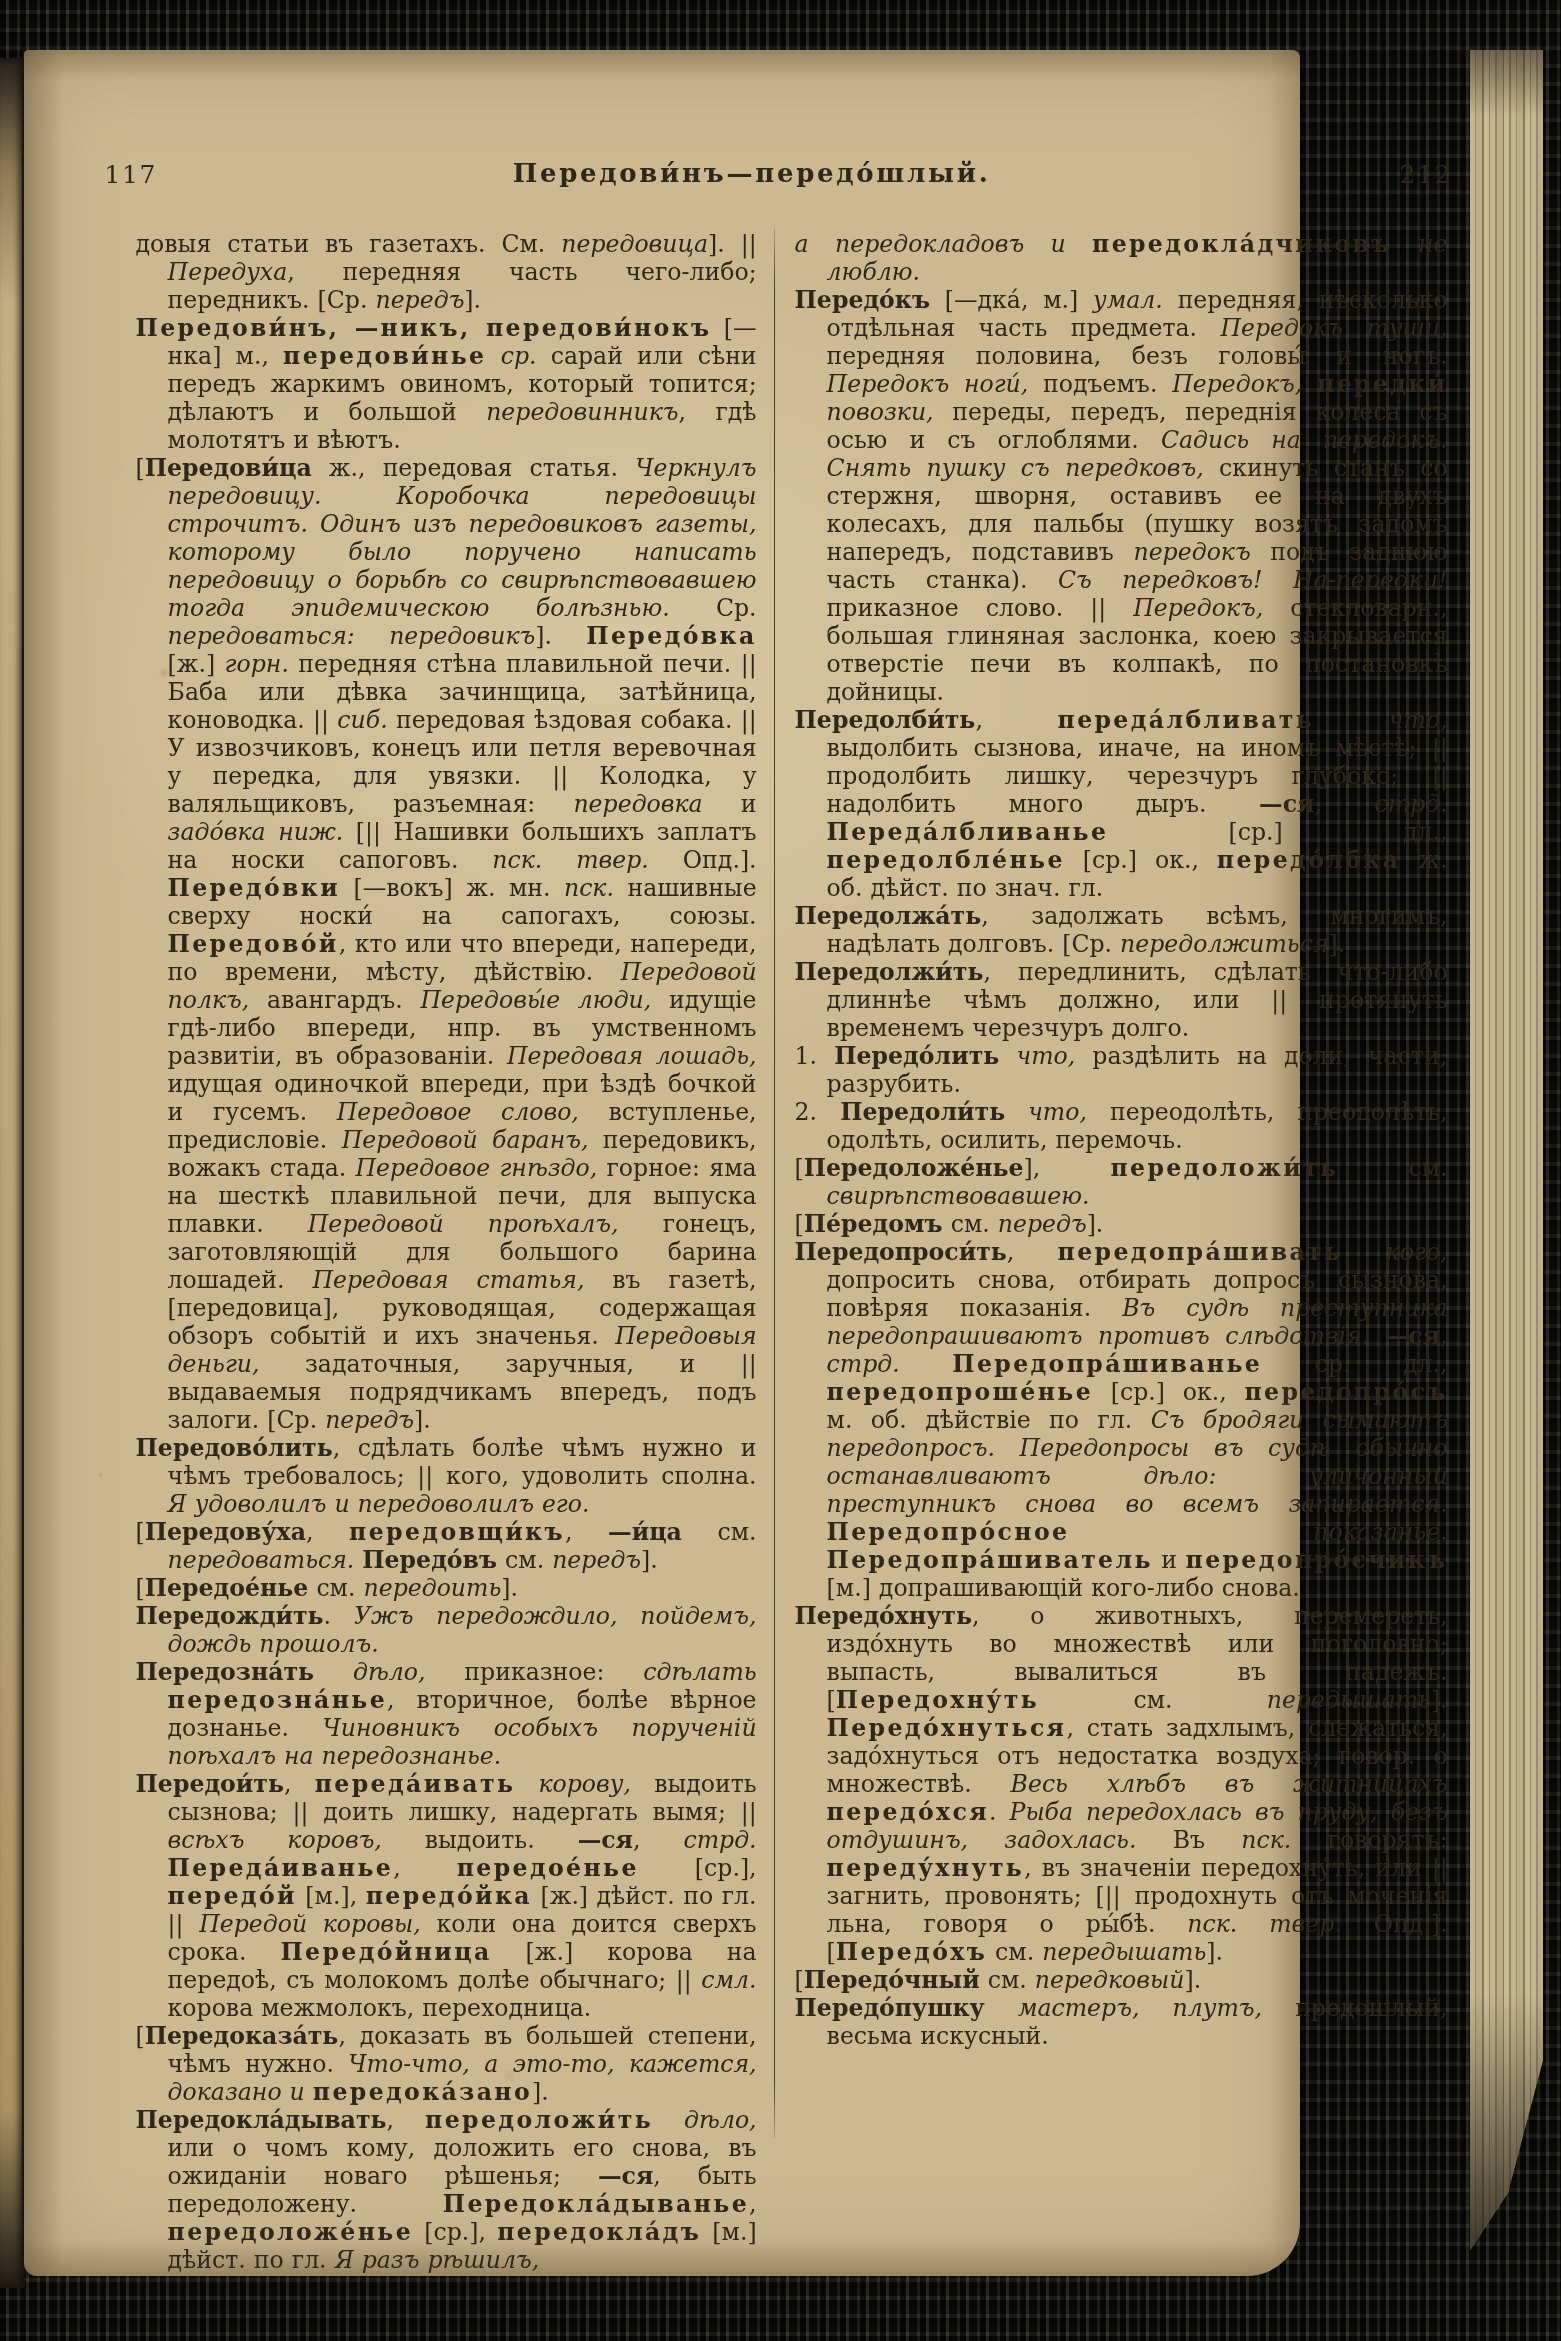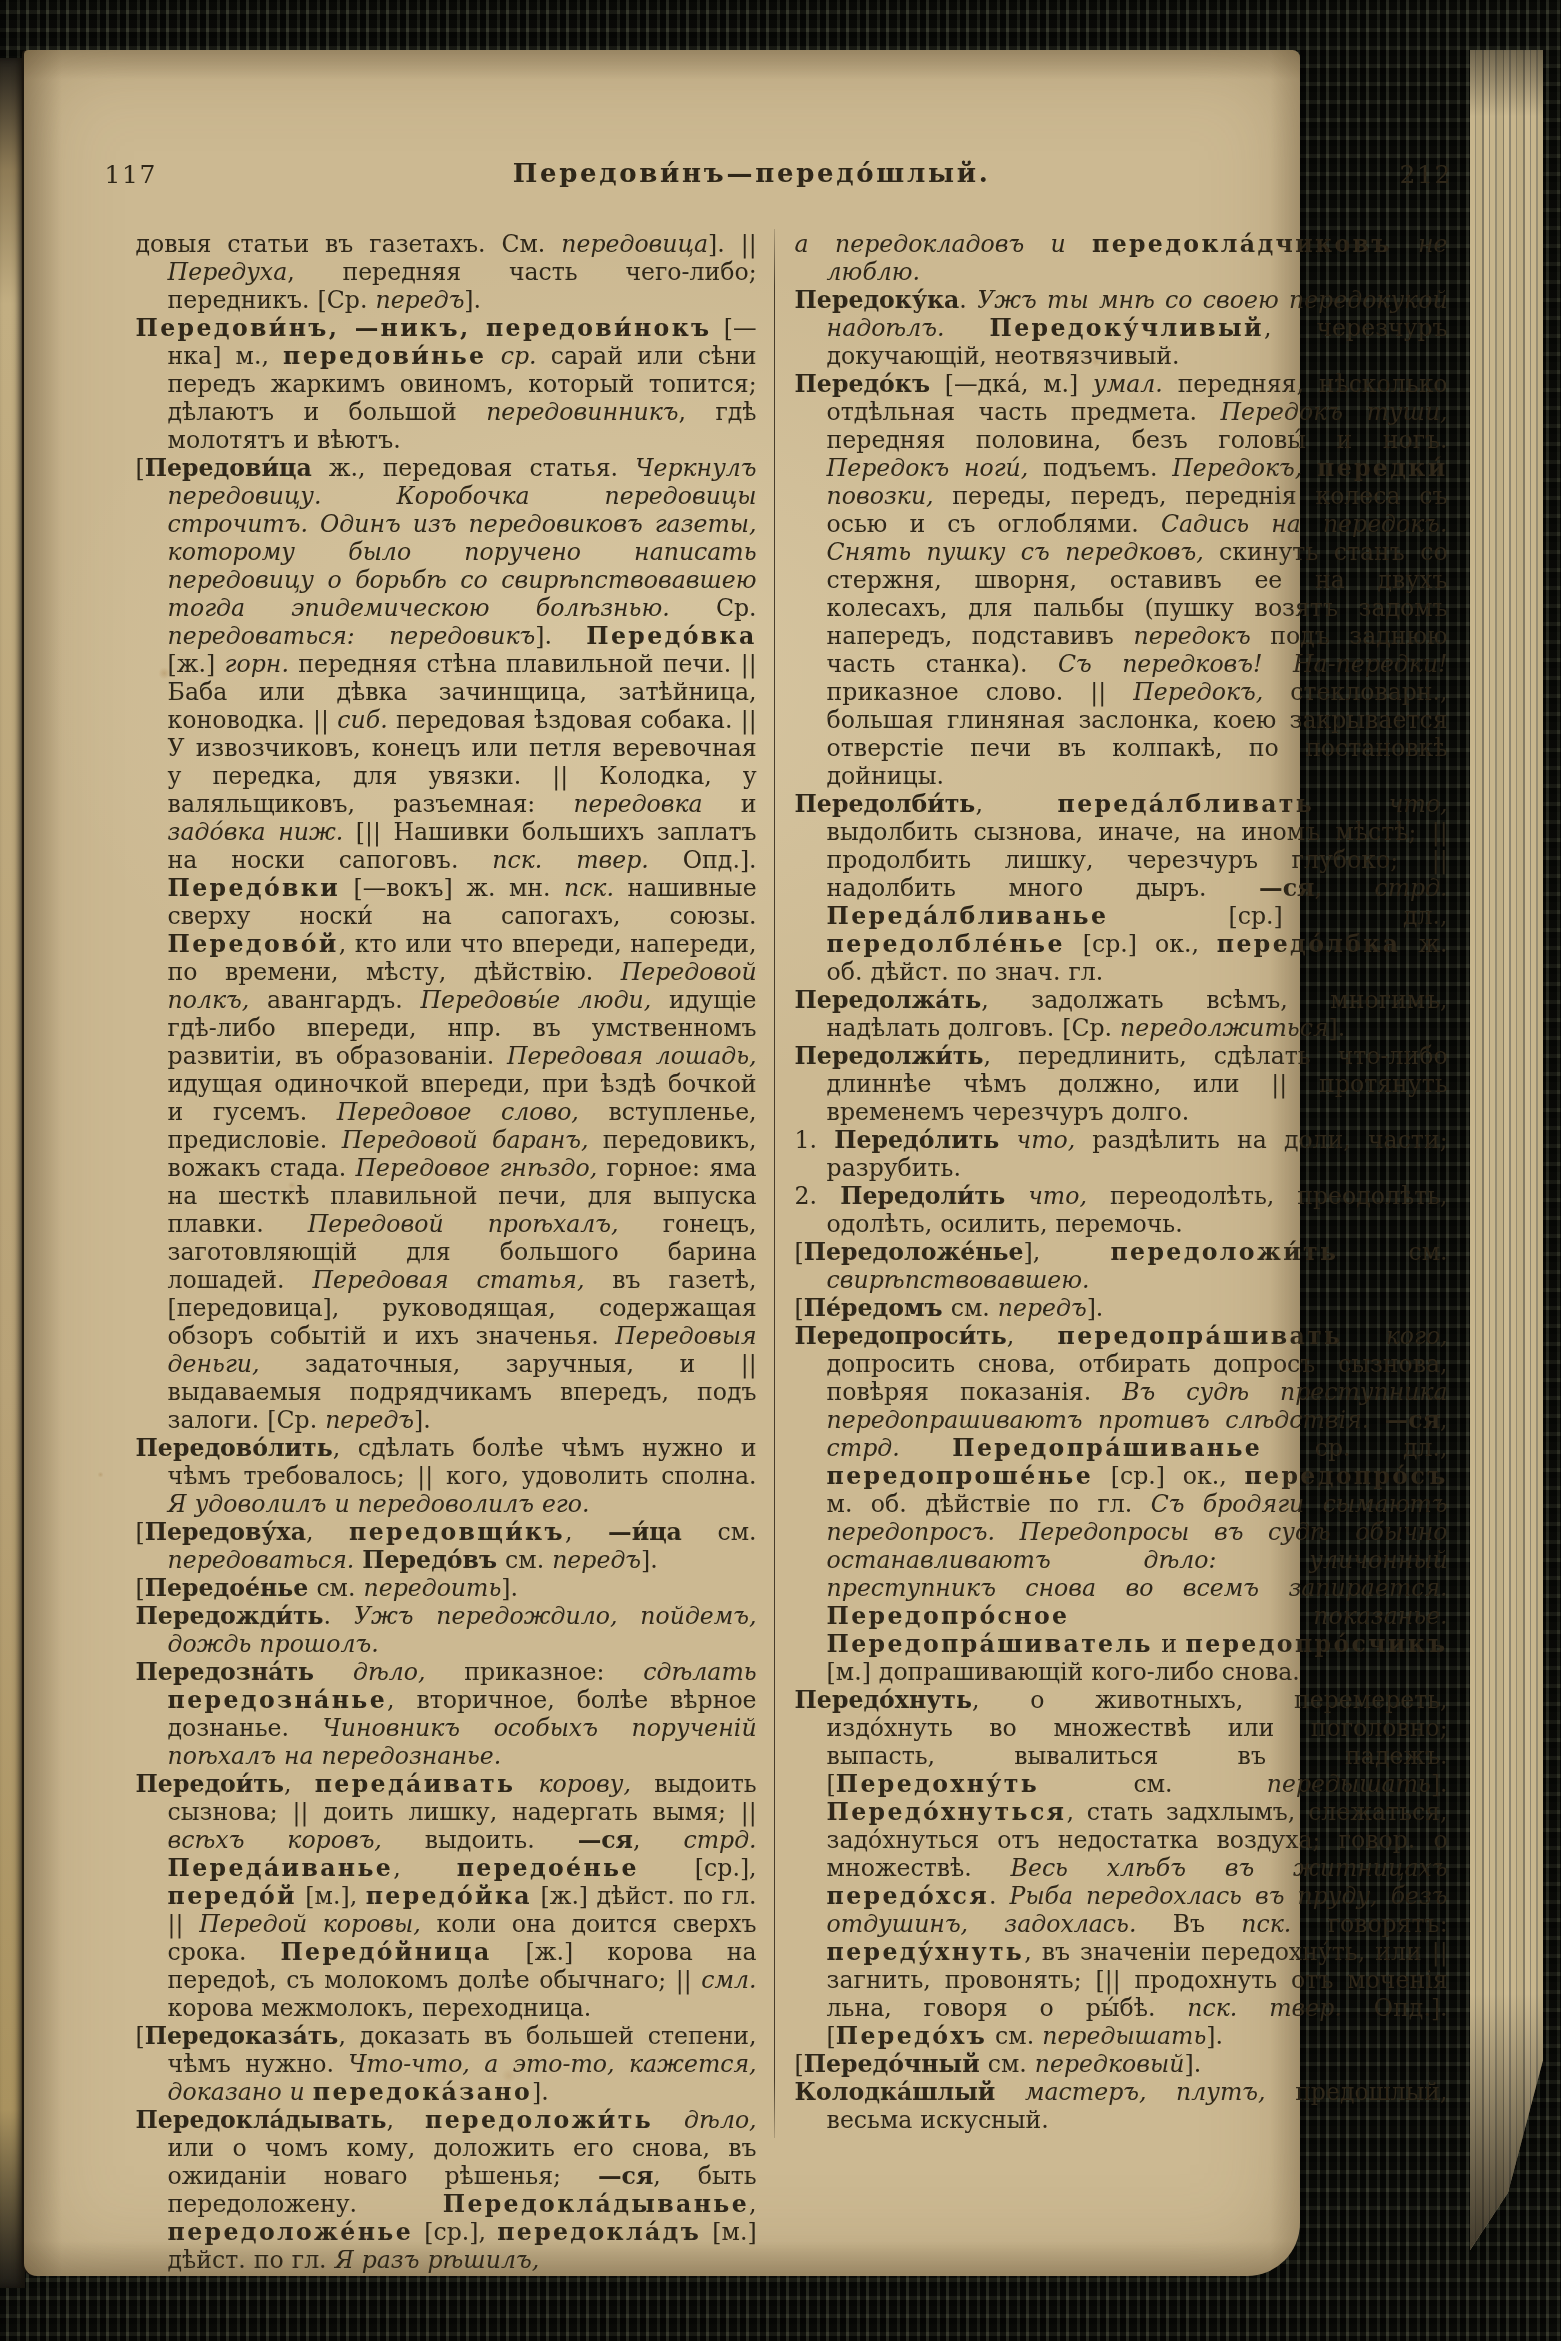--- a/index.html
+++ b/index.html
@@ -90,29 +90,28 @@
         <p class="entry"><span class="seg-r">[</span><span class="seg-b">Передову́ха</span><span class="seg-r">, </span><span class="seg-s">передовщи́къ</span><span class="seg-r">, </span><span class="seg-b">—и́ца</span><span class="seg-r"> см. </span><span class="seg-i">передоваться.</span><span class="seg-r"> </span><span class="seg-b">Передо́въ</span><span class="seg-r"> см. </span><span class="seg-i">передъ</span><span class="seg-r">].</span></p>
         <p class="entry"><span class="seg-r">[</span><span class="seg-b">Передое́нье</span><span class="seg-r"> см. </span><span class="seg-i">передоить</span><span class="seg-r">].</span></p>
         <p class="entry"><span class="seg-b">Передожди́ть</span><span class="seg-r">. </span><span class="seg-i">Ужъ передождило, пойдемъ, дождь прошолъ.</span></p>
         <p class="entry"><span class="seg-b">Передозна́ть</span><span class="seg-r"> </span><span class="seg-i">дѣло,</span><span class="seg-r"> приказное: </span><span class="seg-i">сдѣлать</span><span class="seg-r"> </span><span class="seg-s">передозна́нье</span><span class="seg-r">, вторичное, болѣе вѣрное дознанье. </span><span class="seg-i">Чиновникъ особыхъ порученій поѣхалъ на передознанье.</span></p>
         <p class="entry"><span class="seg-b">Передои́ть</span><span class="seg-r">, </span><span class="seg-s">переда́ивать</span><span class="seg-r"> </span><span class="seg-i">корову,</span><span class="seg-r"> выдоить сызнова; || доить лишку, надергать вымя; || </span><span class="seg-i">всѣхъ коровъ,</span><span class="seg-r"> выдоить. </span><span class="seg-b">—ся</span><span class="seg-r">, </span><span class="seg-i">стрд.</span><span class="seg-r"> </span><span class="seg-s">Переда́иванье</span><span class="seg-r">, </span><span class="seg-s">передое́нье</span><span class="seg-r"> [ср.], </span><span class="seg-s">передо́й</span><span class="seg-r"> [м.], </span><span class="seg-s">передо́йка</span><span class="seg-r"> [ж.] дѣйст. по гл. || </span><span class="seg-i">Передой коровы,</span><span class="seg-r"> коли она доится сверхъ срока. </span><span class="seg-s">Передо́йница</span><span class="seg-r"> [ж.] корова на передоѣ, съ молокомъ долѣе обычнаго; || </span><span class="seg-i">смл.</span><span class="seg-r"> корова межмолокъ, переходница.</span></p>
         <p class="entry"><span class="seg-r">[</span><span class="seg-b">Передоказа́ть</span><span class="seg-r">, доказать въ большей степени, чѣмъ нужно. </span><span class="seg-i">Что-что, а это-то, кажется, доказано и</span><span class="seg-r"> </span><span class="seg-s">передока́зано</span><span class="seg-r">].</span></p>
         <p class="entry"><span class="seg-b">Передокла́дывать</span><span class="seg-r">, </span><span class="seg-s">передоложи́ть</span><span class="seg-r"> </span><span class="seg-i">дѣло,</span><span class="seg-r"> или о чомъ кому, доложить его снова, въ ожиданіи новаго рѣшенья; </span><span class="seg-b">—ся</span><span class="seg-r">, быть передоложену. </span><span class="seg-s">Передокла́дыванье</span><span class="seg-r">, </span><span class="seg-s">передоложе́нье</span><span class="seg-r"> [ср.], </span><span class="seg-s">передокла́дъ</span><span class="seg-r"> [м.] дѣйст. по гл. </span><span class="seg-i">Я разъ рѣшилъ,</span></p>
       </div>
     <div class="column right">
         <p class="entry"><span class="seg-i">а передокладовъ и</span><span class="seg-r"> </span><span class="seg-s">передокла́дчиковъ</span><span class="seg-r"> </span><span class="seg-i">не люблю.</span></p>
-        <p class="entry"><span class="seg-b">Передоку́ка</span><span class="seg-r">. </span><span class="seg-i">Ужъ ты мнѣ со своею передокукой надоѣлъ.</span><span class="seg-r"> </span><span class="seg-s">Передоку́чливый</span><span class="seg-r">, черезчуръ докучающій, неотвязчивый.</span></p>
         <p class="entry"><span class="seg-b">Передо́къ</span><span class="seg-r"> [—дка́, м.] </span><span class="seg-i">умал.</span><span class="seg-r"> передняя, нѣсколько отдѣльная часть предмета. </span><span class="seg-i">Передокъ туши,</span><span class="seg-r"> передняя половина, безъ головы́ и ногъ. </span><span class="seg-i">Передокъ ноги́,</span><span class="seg-r"> подъемъ. </span><span class="seg-i">Передокъ,</span><span class="seg-r"> </span><span class="seg-s">передки́</span><span class="seg-r"> </span><span class="seg-i">повозки,</span><span class="seg-r"> переды, передъ, переднія колеса съ осью и съ оглоблями. </span><span class="seg-i">Садись на передокъ. Снять пушку съ передковъ,</span><span class="seg-r"> скинуть станъ со стержня, шворня, оставивъ ее на двухъ колесахъ, для пальбы (пушку возятъ задомъ напередъ, подставивъ </span><span class="seg-i">передокъ</span><span class="seg-r"> подъ заднюю часть станка). </span><span class="seg-i">Съ передковъ! На-передки!</span><span class="seg-r"> приказное слово. || </span><span class="seg-i">Передокъ,</span><span class="seg-r"> стекловарн., большая глиняная заслонка, коею закрывается отверстіе печи въ колпакѣ, по постановкѣ дойницы.</span></p>
         <p class="entry"><span class="seg-b">Передолби́ть</span><span class="seg-r">, </span><span class="seg-s">переда́лбливать</span><span class="seg-r"> </span><span class="seg-i">что,</span><span class="seg-r"> выдолбить сызнова, иначе, на иномъ мѣстѣ; || продолбить лишку, черезчуръ глубоко; || надолбить много дыръ. </span><span class="seg-b">—ся</span><span class="seg-r">, </span><span class="seg-i">стрд.</span><span class="seg-r"> </span><span class="seg-s">Переда́лбливанье</span><span class="seg-r"> [ср.] дл., </span><span class="seg-s">передолбле́нье</span><span class="seg-r"> [ср.] ок., </span><span class="seg-s">передо́лбка</span><span class="seg-r"> ж. об. дѣйст. по знач. гл.</span></p>
         <p class="entry"><span class="seg-b">Передолжа́ть</span><span class="seg-r">, задолжать всѣмъ, многимъ, надѣлать долговъ. [Ср. </span><span class="seg-i">передолжиться</span><span class="seg-r">].</span></p>
         <p class="entry"><span class="seg-b">Передолжи́ть</span><span class="seg-r">, передлинить, сдѣлать что-либо длиннѣе чѣмъ должно, или || протянуть временемъ черезчуръ долго.</span></p>
         <p class="entry"><span class="seg-r">1. </span><span class="seg-b">Передо́лить</span><span class="seg-r"> </span><span class="seg-i">что,</span><span class="seg-r"> раздѣлить на доли, части; разрубить.</span></p>
         <p class="entry"><span class="seg-r">2. </span><span class="seg-b">Передоли́ть</span><span class="seg-r"> </span><span class="seg-i">что,</span><span class="seg-r"> переодолѣть, преодолѣть, одолѣть, осилить, перемочь.</span></p>
         <p class="entry"><span class="seg-r">[</span><span class="seg-b">Передоложе́нье</span><span class="seg-r">], </span><span class="seg-s">передоложи́ть</span><span class="seg-r"> см. </span><span class="seg-i">свирѣпствовавшею.</span></p>
         <p class="entry"><span class="seg-r">[</span><span class="seg-b">Пе́редомъ</span><span class="seg-r"> см. </span><span class="seg-i">передъ</span><span class="seg-r">].</span></p>
         <p class="entry"><span class="seg-b">Передопроси́ть</span><span class="seg-r">, </span><span class="seg-s">передопра́шивать</span><span class="seg-r"> </span><span class="seg-i">кого,</span><span class="seg-r"> допросить снова, отбирать допросъ сызнова, повѣряя показанія. </span><span class="seg-i">Въ судѣ преступника передопрашиваютъ противъ слѣдствія.</span><span class="seg-r"> </span><span class="seg-b">—ся</span><span class="seg-r">, </span><span class="seg-i">стрд.</span><span class="seg-r"> </span><span class="seg-s">Передопра́шиванье</span><span class="seg-r"> ср. дл., </span><span class="seg-s">передопроше́нье</span><span class="seg-r"> [ср.] ок., </span><span class="seg-s">передопро́съ</span><span class="seg-r"> м. об. дѣйствіе по гл. </span><span class="seg-i">Съ бродяги сымаютъ передопросъ. Передопросы въ судѣ обычно останавливаютъ дѣло: уличонный преступникъ снова во всемъ запирается.</span><span class="seg-r"> </span><span class="seg-s">Передопро́сное</span><span class="seg-r"> </span><span class="seg-i">показанье.</span><span class="seg-r"> </span><span class="seg-s">Передопра́шиватель</span><span class="seg-r"> и </span><span class="seg-s">передопро́счикъ</span><span class="seg-r"> [м.] допрашивающій кого-либо снова.</span></p>
         <p class="entry"><span class="seg-b">Передо́хнуть</span><span class="seg-r">, о животныхъ, перемереть, издо́хнуть во множествѣ или поголовно; выпасть, вывалиться въ падежъ. [</span><span class="seg-s">Передохну́ть</span><span class="seg-r"> см. </span><span class="seg-i">передышать</span><span class="seg-r">]. </span><span class="seg-s">Передо́хнуться</span><span class="seg-r">, стать задхлымъ, слежаться, задо́хнуться отъ недостатка воздуха; говор. о множествѣ. </span><span class="seg-i">Весь хлѣбъ въ житницахъ</span><span class="seg-r"> </span><span class="seg-s">передо́хся</span><span class="seg-r">. </span><span class="seg-i">Рыба передохлась въ пруду, безъ отдушинъ, задохлась.</span><span class="seg-r"> Въ </span><span class="seg-i">пск.</span><span class="seg-r"> говорятъ: </span><span class="seg-s">переду́хнуть</span><span class="seg-r">, въ значеніи передохну́ть, или || загнить, провонять; [|| продохнуть отъ моченія льна, говоря о ры́бѣ. </span><span class="seg-i">пск. твер.</span><span class="seg-r"> Опд.]. [</span><span class="seg-s">Передо́хъ</span><span class="seg-r"> см. </span><span class="seg-i">передышать</span><span class="seg-r">].</span></p>
         <p class="entry"><span class="seg-r">[</span><span class="seg-b">Передо́чный</span><span class="seg-r"> см. </span><span class="seg-i">передковый</span><span class="seg-r">].</span></p>
-        <p class="entry"><span class="seg-b">Колодка́шлый</span><span class="seg-r"> </span><span class="seg-i">мастеръ, плутъ,</span><span class="seg-r"> предошлый, весьма искусный.</span></p>
+        <p class="entry"><span class="seg-b">Передо́пушку</span><span class="seg-r"> </span><span class="seg-i">мастеръ, плутъ,</span><span class="seg-r"> предошлый, весьма искусный.</span></p>
       </div>
   </div>
 </div>
 
 
 </body></html>

